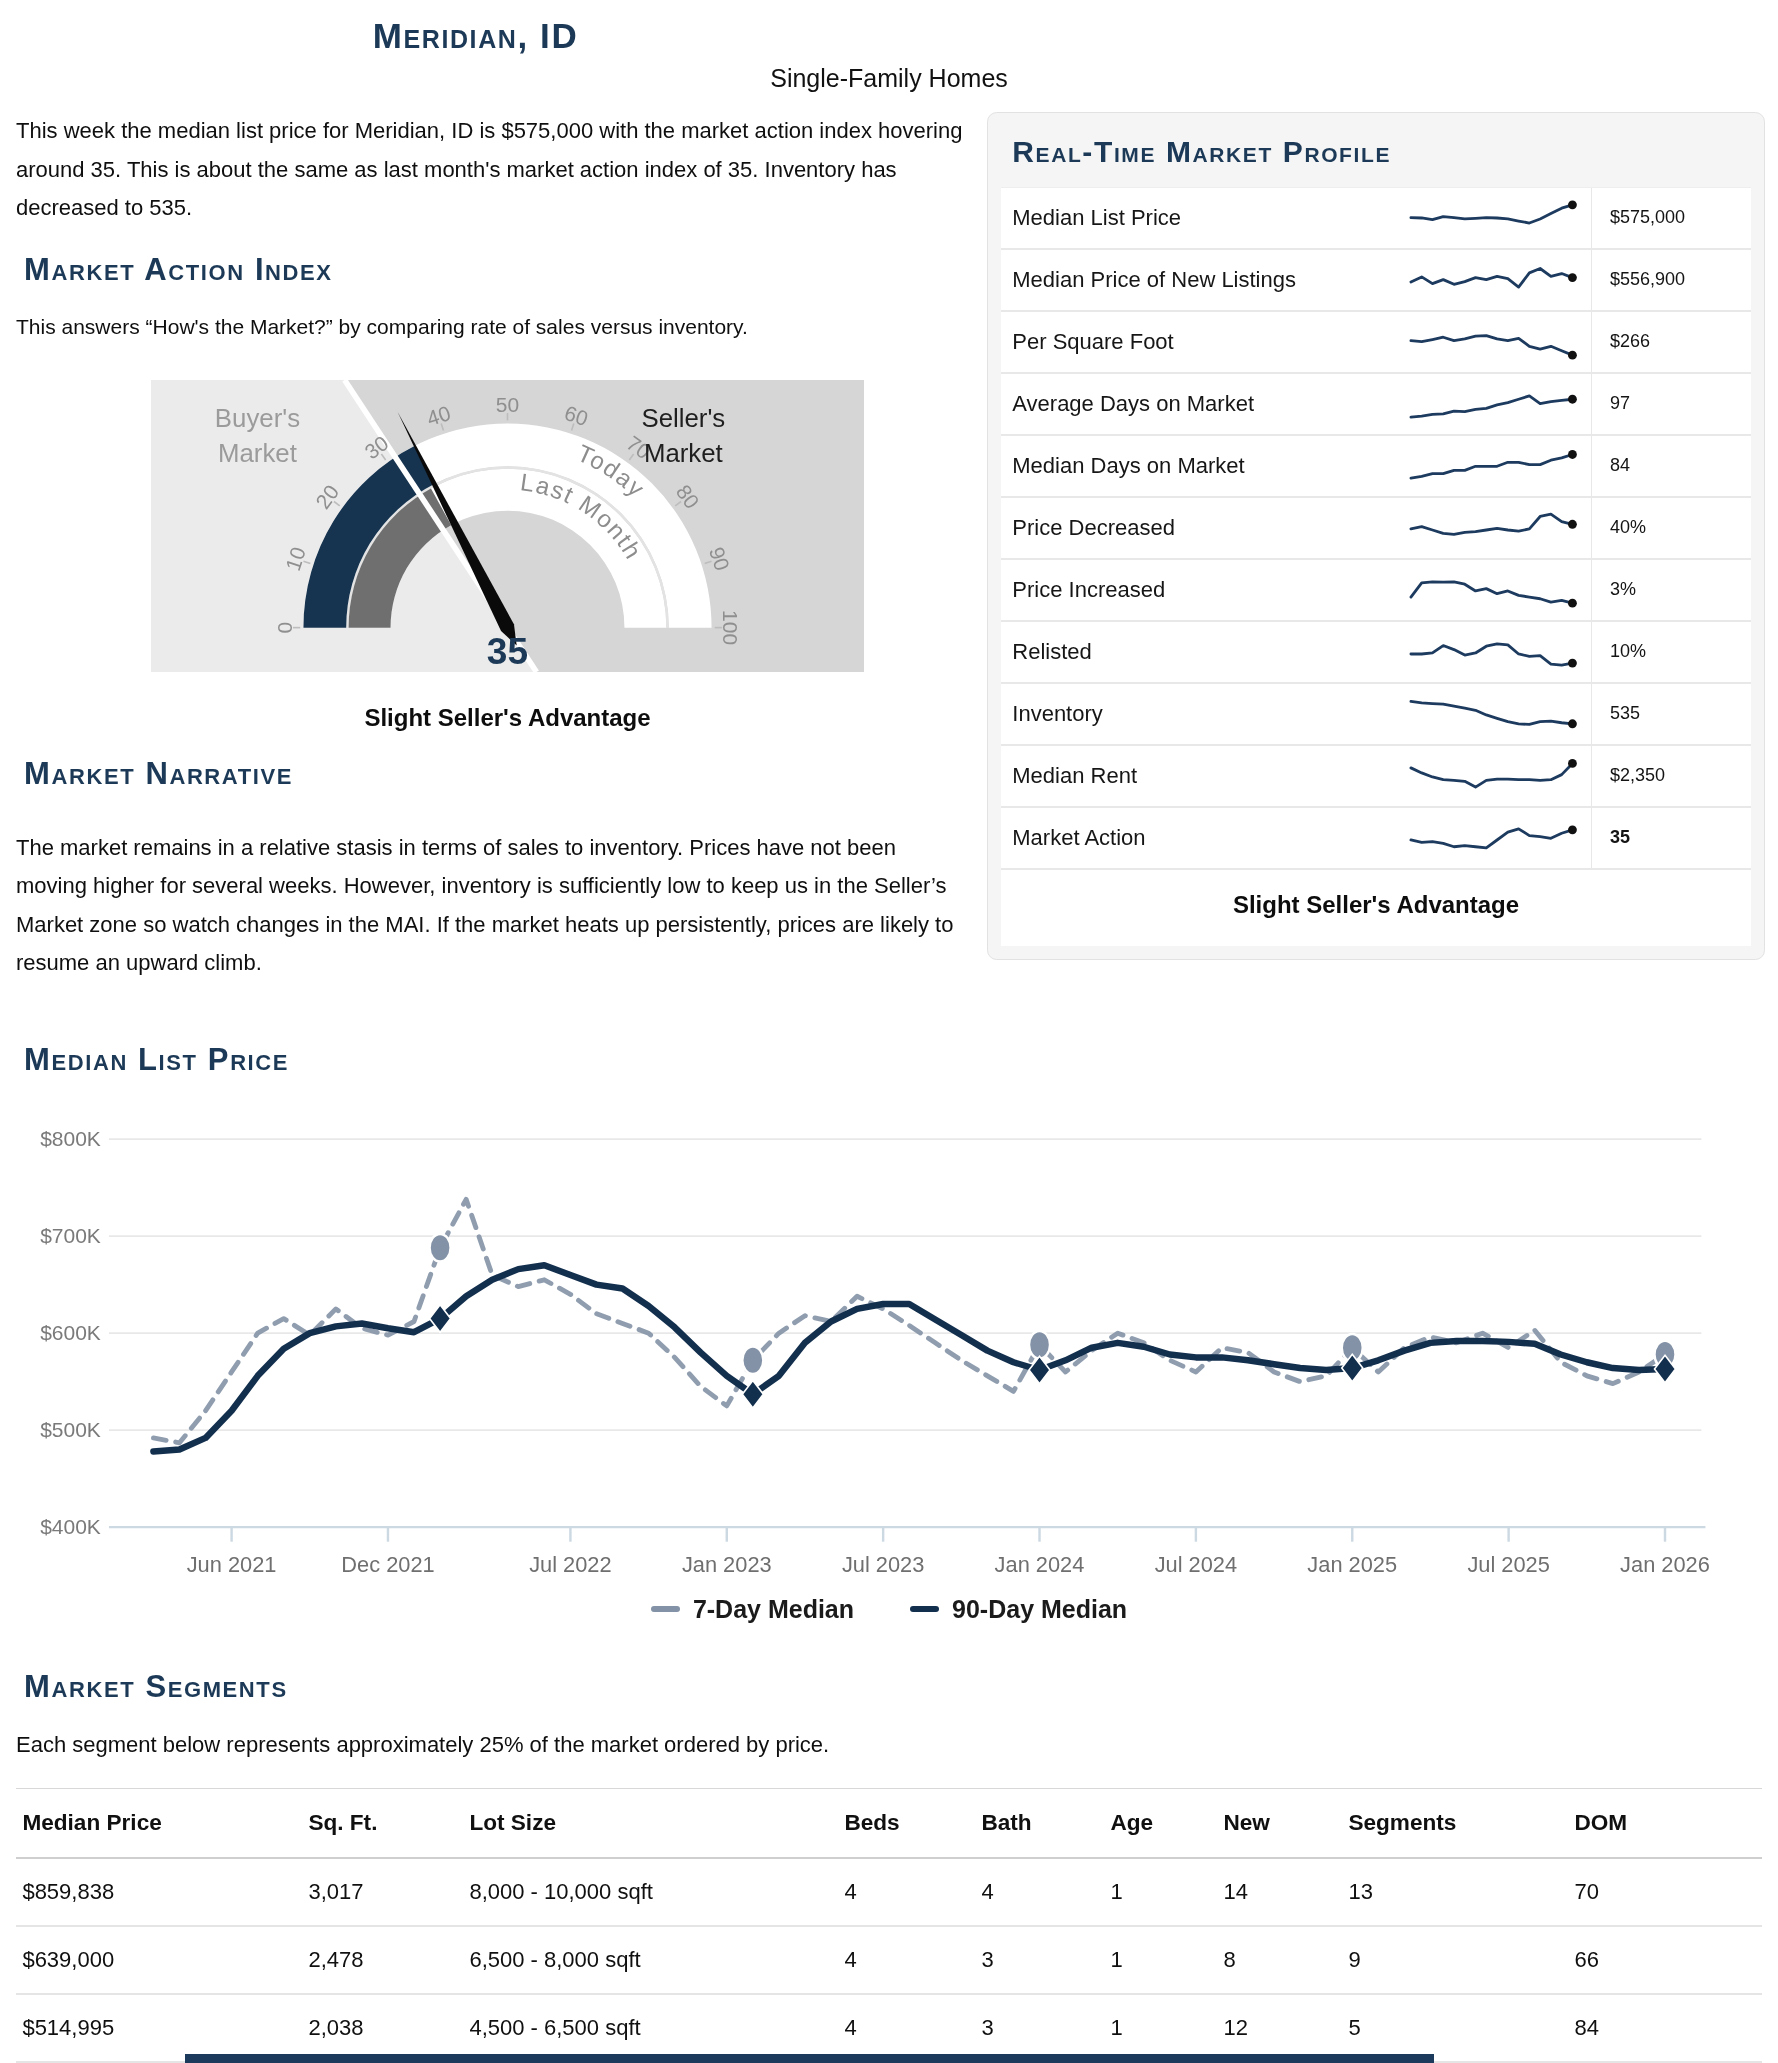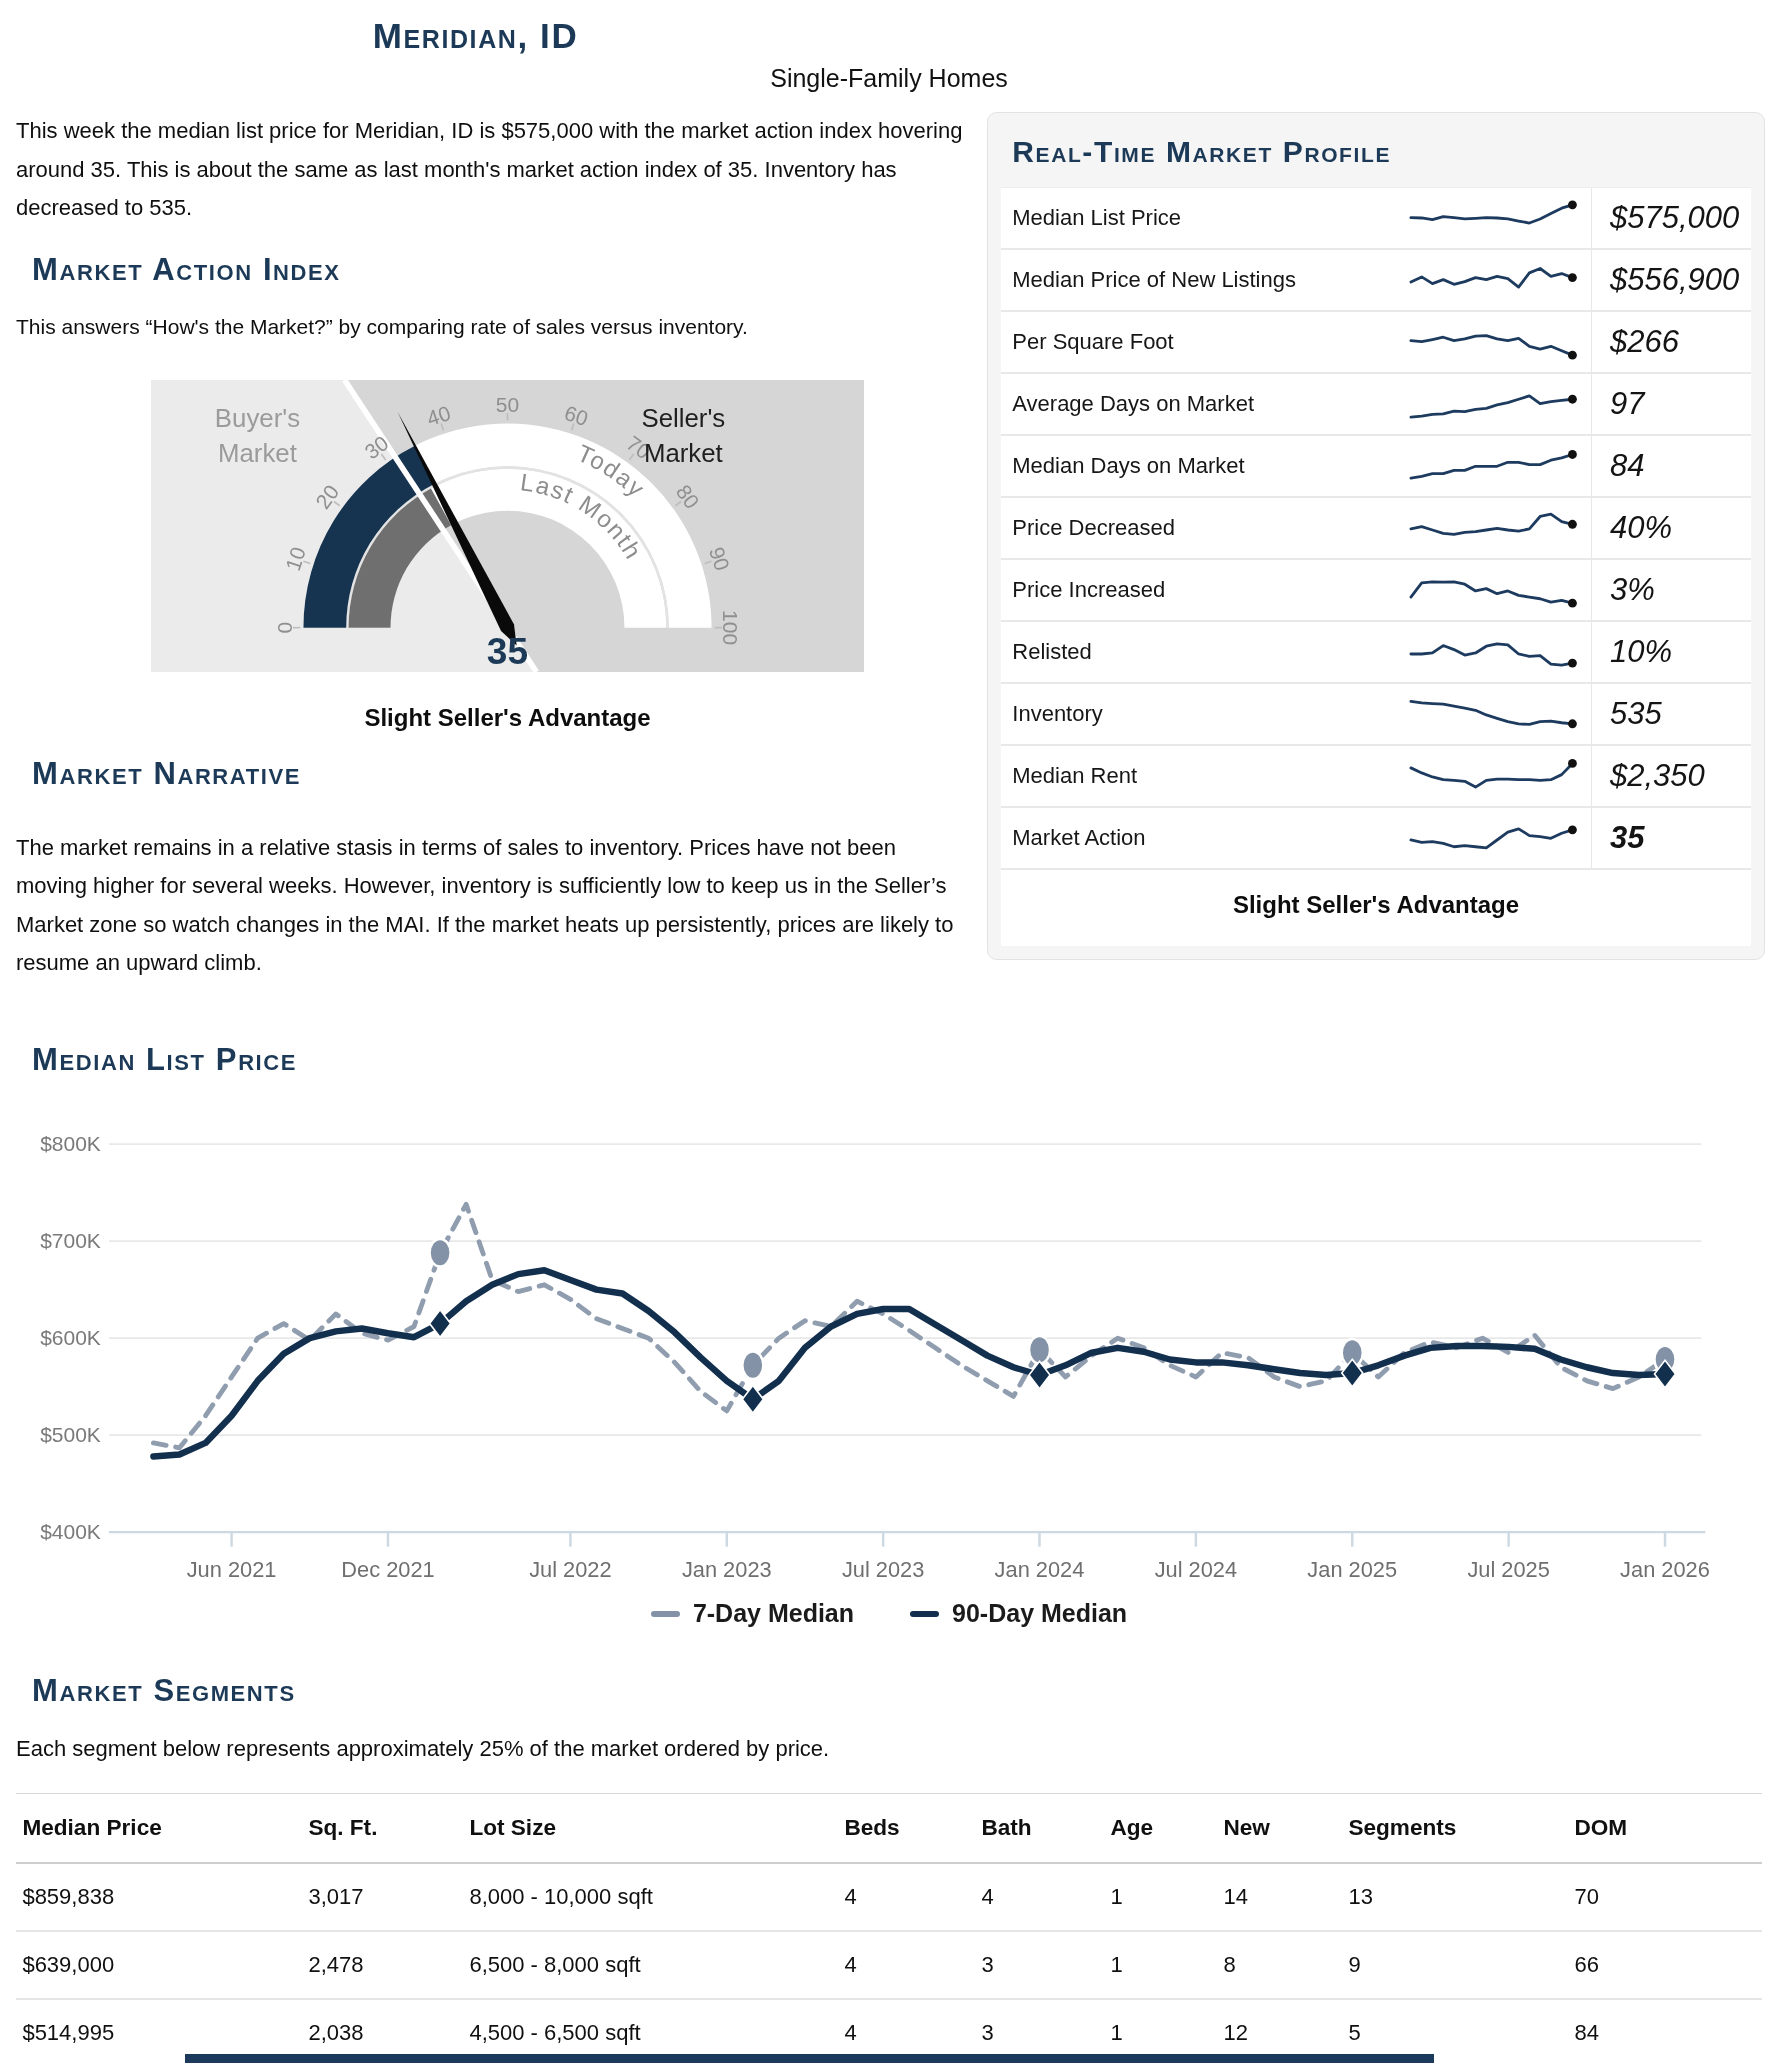--- a/index.html
+++ b/index.html
@@ -14,21 +14,21 @@
   }
   .page-subtitle{width:1746px;text-align:center;font-size:25px;color:#111;margin-top:8px;}
   .main-row{display:flex;margin-top:19.3px;}
   .left-col{width:971px;flex:0 0 971px;}
   .right-col{flex:1;display:flex;justify-content:flex-start;}
   .intro,.narrative-text,.segments-desc,.mai-desc{
     font-size:22px;line-height:1.75;color:#0f0f0f;
   }
   .section-heading{
     font-size:31px;font-weight:bold;font-variant:small-caps;letter-spacing:1.6px;
-    color:#1c3a57;margin:16px;
+    color:#1c3a57;margin:8px;
   }
   .mai-heading{margin-top:24px;}
   .mai-desc{margin-top:21px;}
   .gauge-wrap{margin:34px 0 0 135px;width:713px;}
   .gauge-caption{
     width:713px;margin:29px 0 0 135px;text-align:center;
     font-size:24px;font-weight:bold;color:#0d0d0d;
   }
   .narrative-heading{margin-top:24px;}
   .narrative-text{margin-top:37px;width:955px;}
@@ -46,21 +46,21 @@
     display:flex;align-items:stretch;background:#fff;border-bottom:2.4px solid #e8e8e8;
     height:60px;
   }
   .profile-row:first-child{border-top:1.6px solid #eee;}
   .profile-label{
     flex:1;display:flex;align-items:center;padding-left:11.3px;font-size:22px;color:#161616;
   }
   .profile-spark{width:185px;display:flex;align-items:center;}
   .profile-value{
     width:141px;display:flex;align-items:center;justify-content:flex-start;
-    border-left:1.6px solid #e8e8e8;padding-left:18px;font-size:31px;color:#141414;font-style:italic;
+    border-left:1.6px solid #e8e8e8;padding-left:18px;font-size:18px;color:#141414;
   }
   .profile-value.bold{font-weight:bold;}
   .profile-caption{
     background:#fff;text-align:center;font-size:24px;font-weight:bold;color:#0d0d0d;
     padding:21px 0 27px 0;
   }
   
   .chart-heading{margin-top:37px;}
   .chart-wrap{margin-top:11.3px;}
   .legend-row{display:flex;justify-content:center;gap:56px;margin-top:4.8px;}

